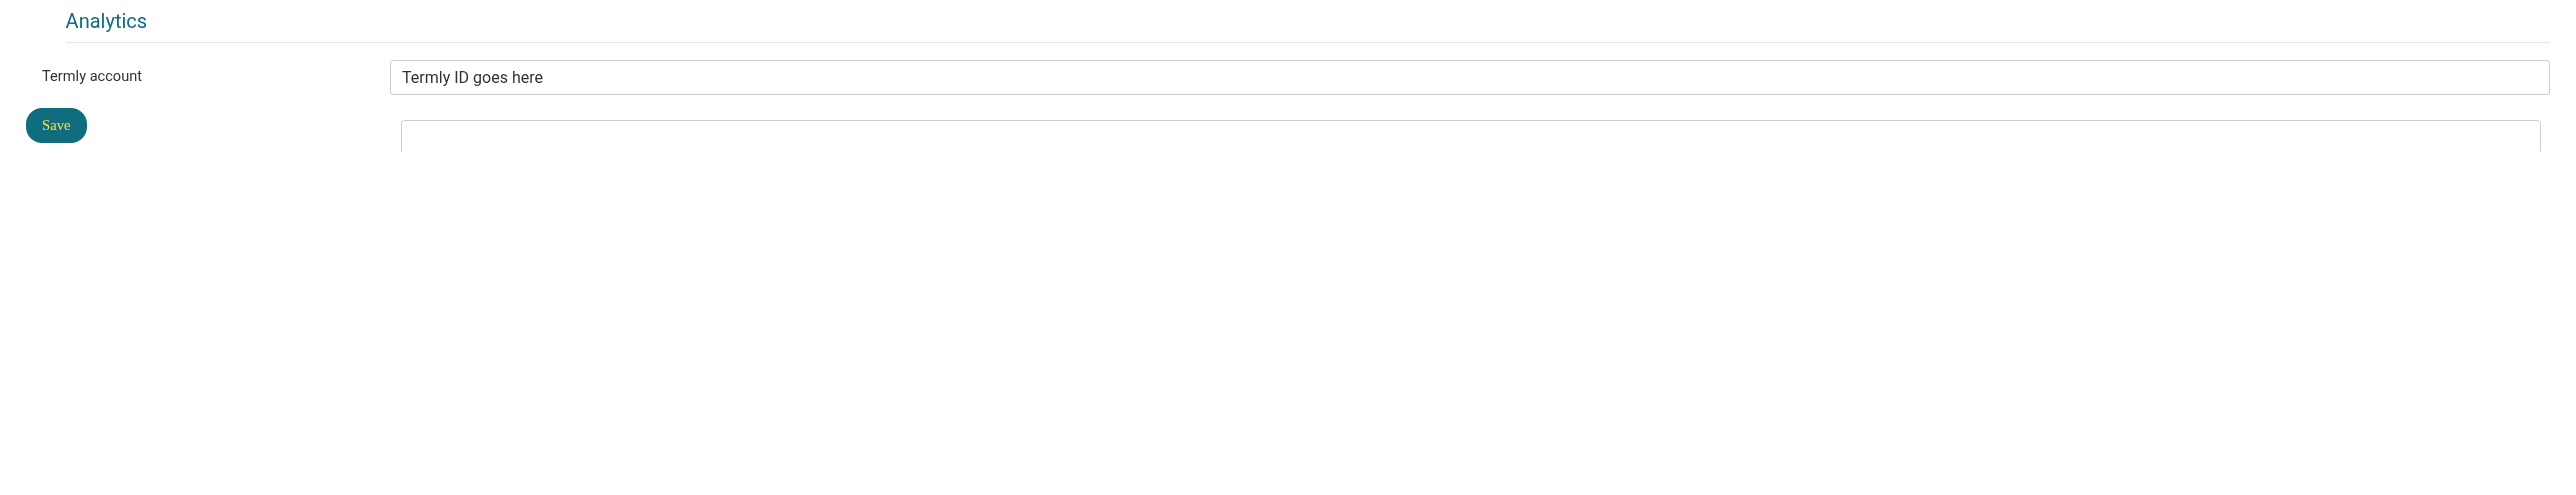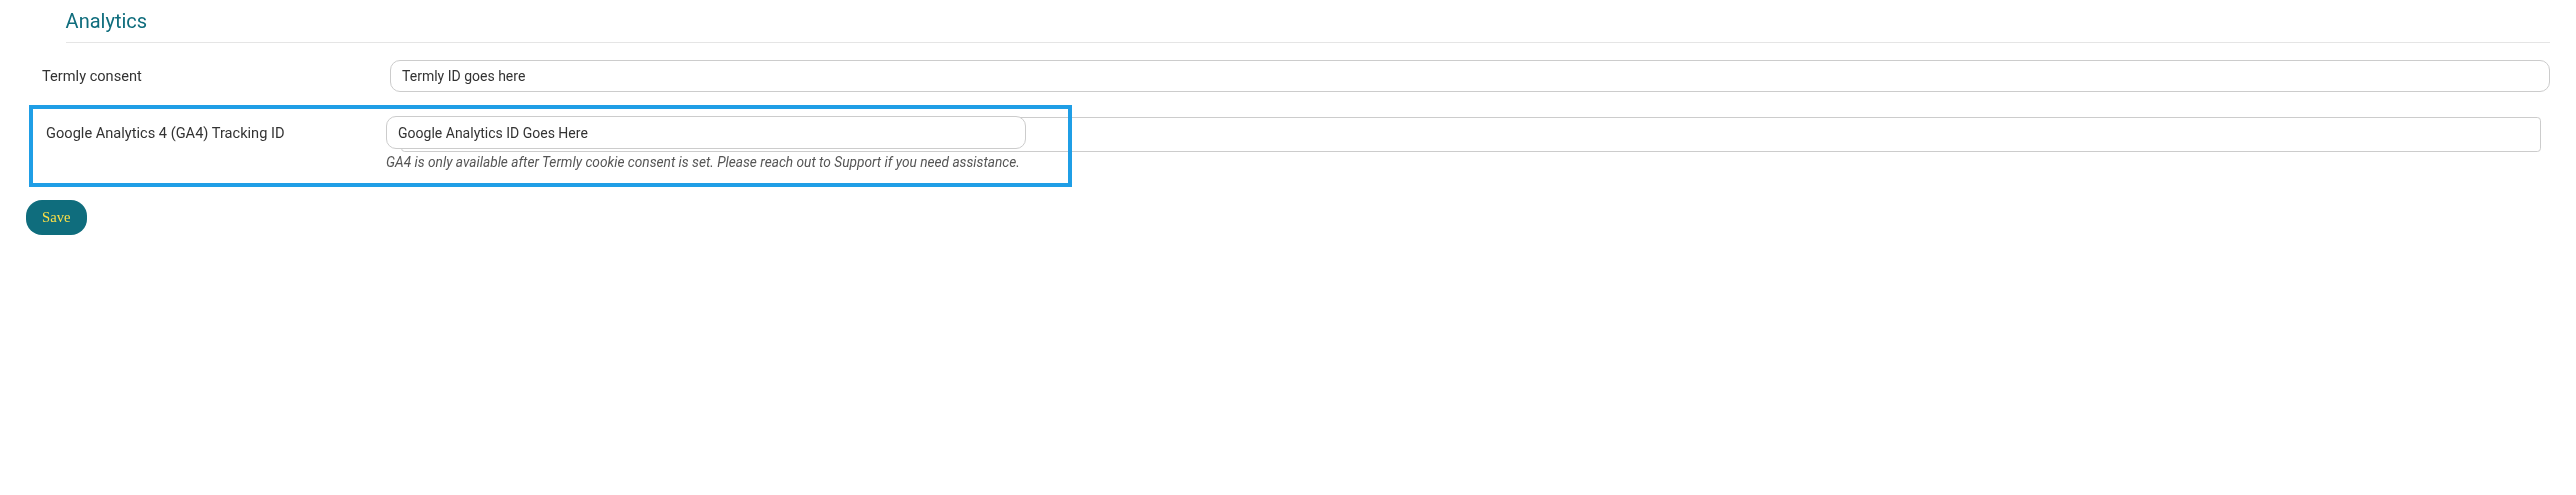--- a/index.html
+++ b/index.html
@@ -45,22 +45,22 @@
     }
     .form-input-wrapper {
       flex: 1;
       display: flex;
       flex-direction: column;
     }
     .form-input {
       width: 100%;
       padding: 7.3px 11px;
       border: 0.9px solid #ccc;
-      border-radius: 10px;
-      font-size: 14px;
+      border-radius: 3px;
+      font-size: 16px;
       color: #333;
       font-family: inherit;
     }
     .help-text {
       font-style: italic;
       color: #555;
       font-size: 13.7px;
       margin-top: 5.5px;
     }
     .row2-container {
@@ -99,34 +99,27 @@
     }
   </style>
 </head>
 <body>
 
 
 
 <h2 class="section-title">Analytics</h2>
 
 <div class="form-row">
-  <div class="form-label">Termly consent</div>
+  <div class="form-label">Termly account</div>
   <div class="form-input-wrapper">
     <input type="text" class="form-input" value="Termly ID goes here" style="">
   </div>
 </div>
 
 <div class="row2-container">
   <div class="row2-outer-input"></div>
-  <div class="form-row highlighted">
-    <div class="form-label">Google Analytics 4 (GA4) Tracking ID</div>
-    <div class="form-input-wrapper">
-      <input type="text" class="form-input" value="Google Analytics ID Goes Here" style="">
-      <div class="help-text">GA4 is only available after Termly cookie consent is set. Please reach out to Support if you need assistance.</div>
-    </div>
-  </div>
 </div>
 
 <button class="save-btn">Save</button>
 
 
 
 
 
 </body></html>

